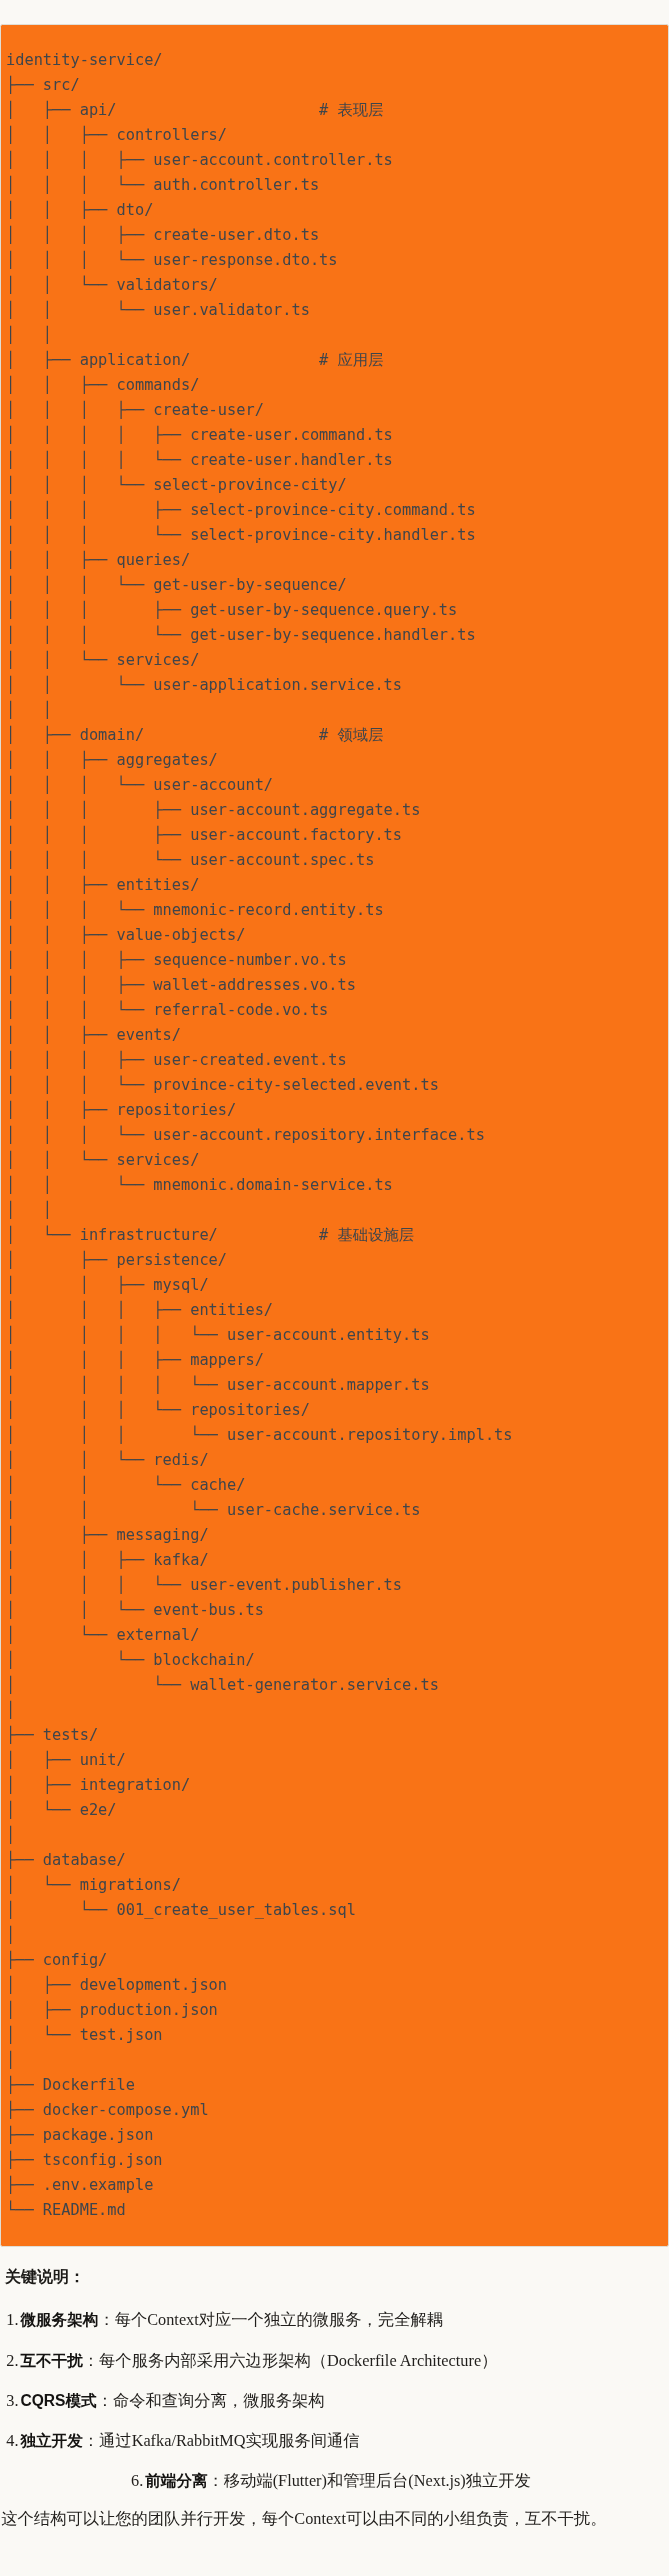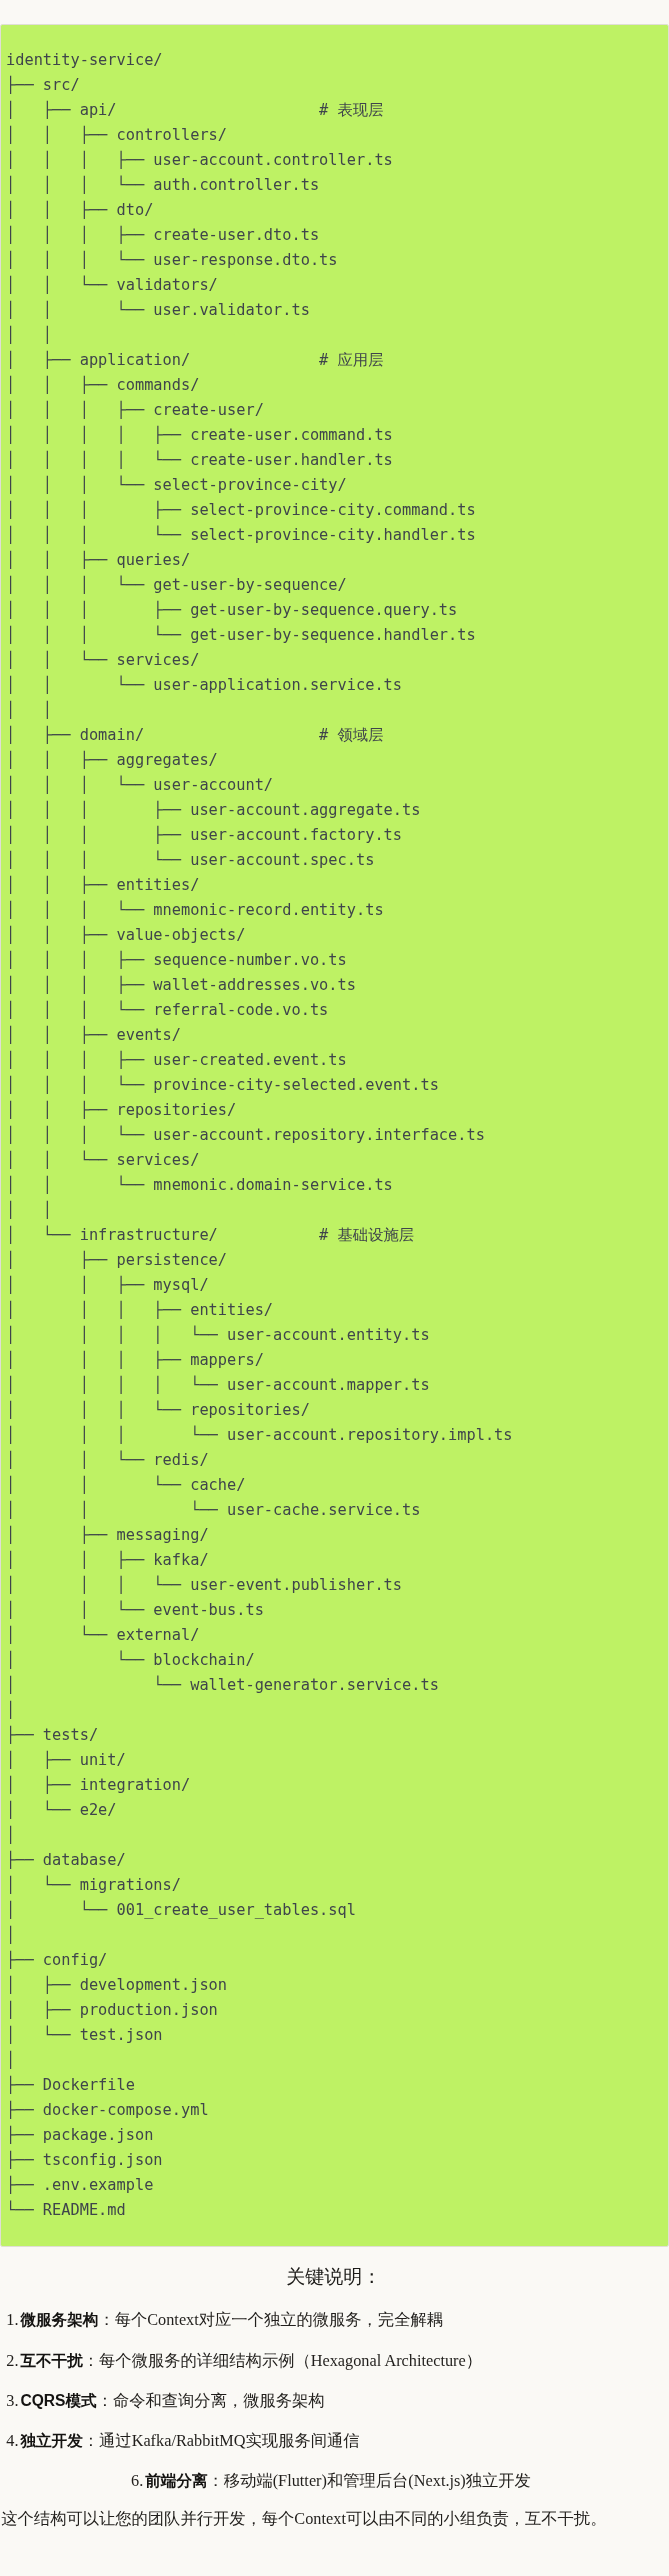--- a/index.html
+++ b/index.html
@@ -20,41 +20,40 @@
   .title {
     margin: 0 6.3px 0 5px;
     font-size: 19.4px;
     line-height: 1.25;
     font-weight: 700;
     color: #1C1B18;
     letter-spacing: 0.1px;
   }
   .codeblock {
     margin-top: 16.3px;
-    background: #bef264;
+    background: #f97316;
     border: 0.6px solid #E0DED6;
     border-radius: 2.5px;
     overflow: hidden;
   }
   .codeblock pre {
     margin: 0;
     padding: 23px 7.5px 23px 5px;
     font-family: "DejaVu Sans Mono", "Liberation Mono", monospace;
     font-size: 15.3px;
     line-height: 25px;
     color: #3F454B;
     white-space: pre;
   }
   .notes-heading {
     margin: 17.5px 6.3px 0 5px;
-    font-size: 19px;
+    font-size: 16px;
     line-height: 25px;
-    font-weight: 400;
+    font-weight: 700;
     color: #1C1B18;
-    text-align: center;
   }
   .notes-list {
     list-style: none;
     margin: 19px 7px 0 0;
     padding: 0 6.3px 0 6.3px;
   }
   .notes-list li {
     font-size: 16.3px;
     line-height: 24px;
     margin: 0 0 16.3px 0;
@@ -176,21 +175,21 @@
 └── README.md</pre>
   </div>
 
   <h2 class="notes-heading">关键说明：</h2>
 
   <ol class="notes-list">
     <li>
       <span class="note-num">1.</span><span class="note-term">微服务架构</span><span class="note-desc">：每个Context对应一个独立的微服务，完全解耦</span>
     </li>
     <li>
-      <span class="note-num">2.</span><span class="note-term">互不干扰</span><span class="note-desc">：每个微服务的详细结构示例（Hexagonal Architecture）</span>
+      <span class="note-num">2.</span><span class="note-term">互不干扰</span><span class="note-desc">：每个服务内部采用六边形架构（Dockerfile Architecture）</span>
     </li>
     <li>
       <span class="note-num">3.</span><span class="note-term">CQRS模式</span><span class="note-desc">：命令和查询分离，微服务架构</span>
     </li>
     <li>
       <span class="note-num">4.</span><span class="note-term">独立开发</span><span class="note-desc">：通过Kafka/RabbitMQ实现服务间通信</span>
     </li>
     <li>
       <span class="note-num">6.</span><span class="note-term">前端分离</span><span class="note-desc">：移动端(Flutter)和管理后台(Next.js)独立开发</span>
     </li>

